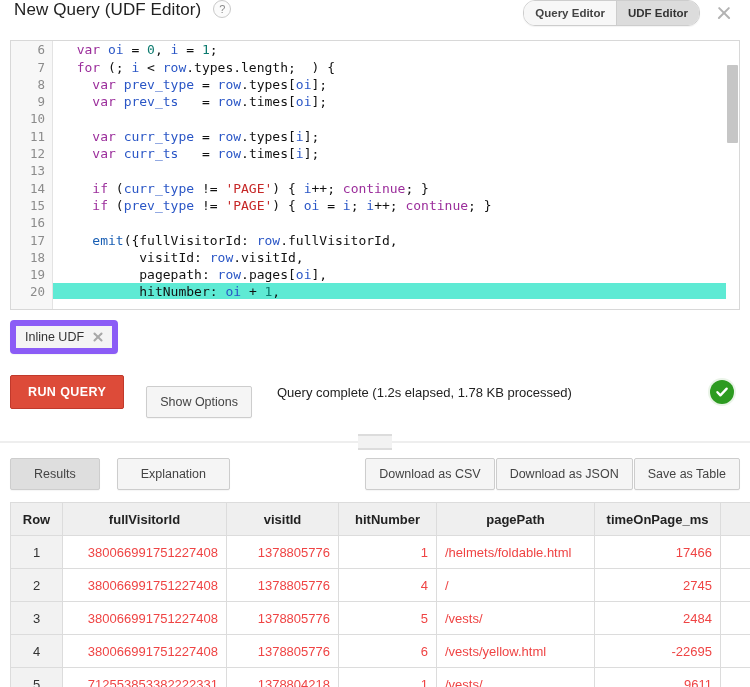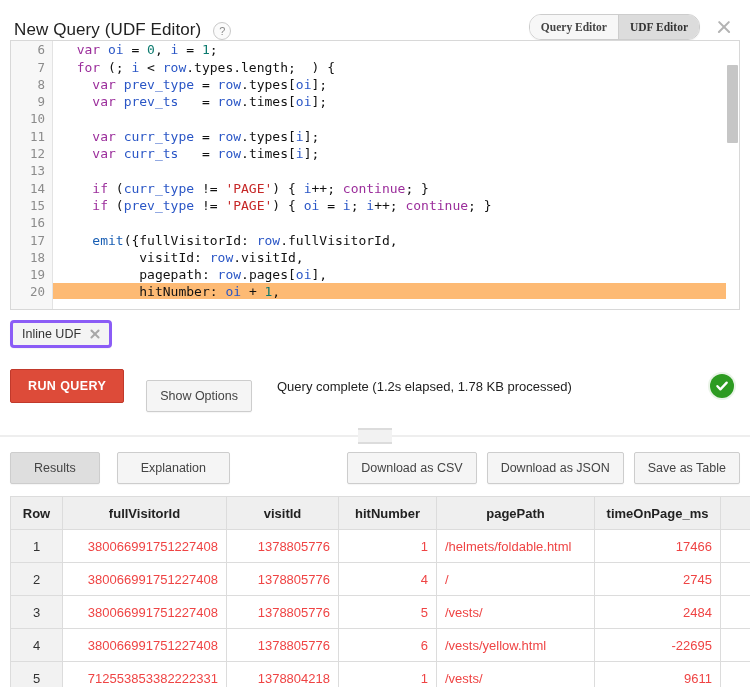--- a/index.html
+++ b/index.html
@@ -11,21 +11,21 @@
     color: #222222;
     overflow: hidden;
   }
 
   
   .header {
     position: relative;
     height: 40px;
     padding: 0 14px;
     display: flex;
-    align-items: flex-end;
+    align-items: flex-start;
   }
   .title {
     font-size: 17px;
     color: #222;
     letter-spacing: .1px;
     white-space: nowrap;
   }
   .help-badge {
     width: 18px; height: 18px;
     border-radius: 50%;
@@ -41,21 +41,20 @@
     margin-left: auto;
     display: flex;
     align-items: center;
   }
   .seg {
     display: flex;
     border: 1px solid #cdcdcd;
     border-radius: 12px;
     overflow: hidden;
     box-shadow: 0 1px 1px rgba(0,0,0,.05);
-    font-family: Liberation Serif, serif;
   }
   .seg-btn {
     font-size: 11.5px;
     font-weight: bold;
     color: #444;
     background: #f7f7f7;
     padding: 6px 11px;
     cursor: pointer;
     white-space: nowrap;
   }
@@ -88,21 +87,21 @@
     position: absolute; left: 0; top: 0; bottom: 0; width: 42px;
     background: #f7f7f7; border-right: 1px solid #e3e3e3;
   }
   .code {
     position: absolute; left: 0; right: 0; top: -17px;
     font-family: "DejaVu Sans Mono", "Liberation Mono", monospace;
     font-size: 13px;
     line-height: 17.3px;
   }
   .line { display: flex; white-space: pre; height: 17.3px; }
-  .line.active .ltext { background: #fdba74; }
+  .line.active .ltext { background: #5eead4; }
   .ln {
     width: 42px; min-width: 42px;
     text-align: right; padding-right: 8px;
     color: #8b8b8b;
     font-size: 12.5px;
   }
   .ltext { padding-left: 8px; flex: 1; }
   .k  { color: #9b2d9b; }          
   .v  { color: #2a56c6; }          
   .fn { color: #1a5fb4; }          
@@ -121,21 +120,21 @@
   }
   .hs-track {
     position: absolute; left: 42px; right: 13px; bottom: 0; height: 10px;
     background: #ffffff;
   }
 
   
   .chip-row { padding: 10px 10px 0 10px; }
   .chip {
     display: inline-flex; align-items: center;
-    border: 3px solid #8b5cf6; border-radius: 4px;
+    border: 6px solid #8b5cf6; border-radius: 4px;
     background: #f4f4f4;
     padding: 4px 7px 4px 9px;
     font-size: 12.5px;
     color: #333;
     box-shadow: 0 1px 1px rgba(0,0,0,.04);
   }
   .chip-x {
     position: relative; width: 14px; height: 14px; margin-left: 7px; cursor: pointer;
   }
   .chip-x::before, .chip-x::after {
@@ -218,21 +217,21 @@
     background: #f5f5f5;
     border: 1px solid #cdcdcd;
     border-radius: 2px;
     padding: 8px 23px;
     cursor: pointer;
     box-shadow: 0 1px 1px rgba(0,0,0,.04);
   }
   .tab + .tab { margin-left: 17px; }
   .tab.active { background: #dedede; }
   .dl-group { margin-left: auto; display: flex; }
-  .dl-group .btn + .btn { margin-left: 10px; }
+  .dl-group .btn + .btn { margin-left: 1px; }
 
   
   .table-wrap { margin: 12px 10px 0 10px; }
   table { border-collapse: collapse; width: 100%; table-layout: fixed; }
   th, td {
     border: 1px solid #dcdcdc;
     font-size: 13px;
     padding: 8px 8px;
     height: 33px;
     overflow: hidden;

